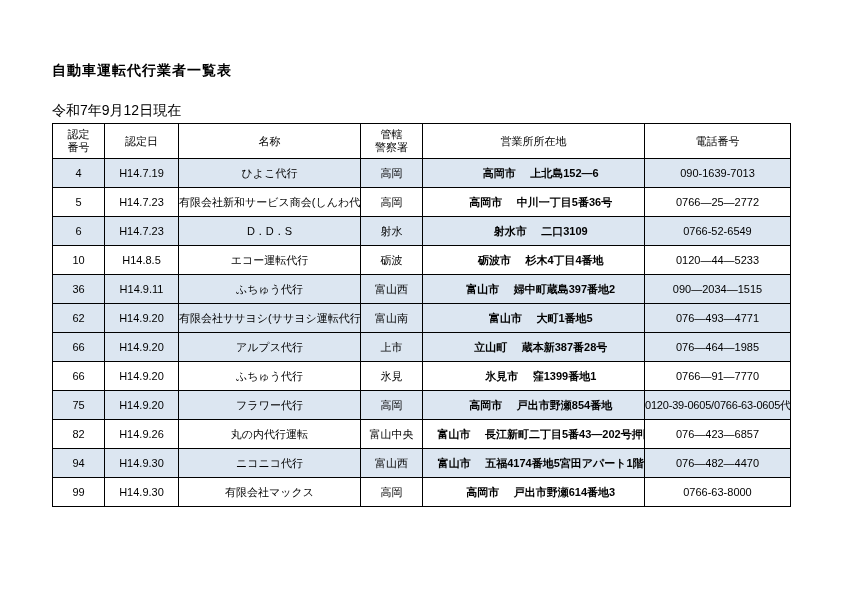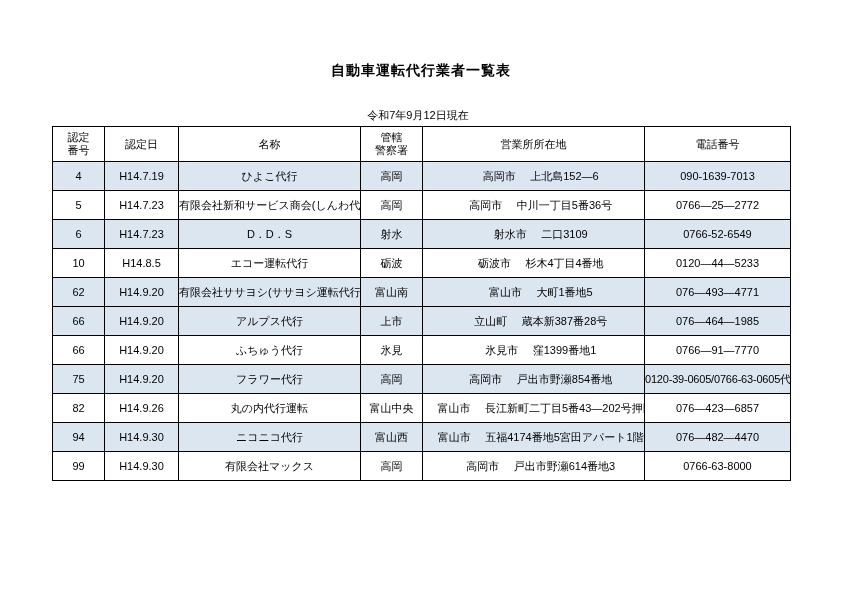--- a/index.html
+++ b/index.html
@@ -15,31 +15,31 @@
     overflow: hidden;
   }
   .page {
     position: relative;
     width: 842px;
     height: 596px;
     box-sizing: border-box;
     padding: 0 52px;
   }
   .doc-title {
-    text-align: center;
+    text-align: left;
     font-size: 14px;
     font-weight: bold;
     letter-spacing: 1px;
     margin-top: 62px;
     margin-bottom: 16px;
   }
   .asof {
-    text-align: center;
-    font-size: 11px;
-    margin-top: 28px;
+    text-align: left;
+    font-size: 14px;
+    margin-top: 22px;
     margin-bottom: 3px;
     padding-right: 6px;
   }
   table.list {
     border-collapse: collapse;
     width: 738px;
     table-layout: fixed;
     margin: 0;
   }
   table.list th,
@@ -67,20 +67,21 @@
   col.c-police{ width: 62px; }
   col.c-addr  { width: 222px; }
   col.c-tel   { width: 146px; }
 
   tr.shade td {
     background: #dce6f1;
   }
   td.addr {
     text-align: left;
     padding-left: 6px;
+    font-weight: bold;
   }
   td.addr .city {
     display: inline-block;
     width: 62px;
   }
   td.name-small {
     font-size: 9px;
   }
   td.tel-small {
     font-size: 7px;
@@ -151,20 +152,28 @@
         </tr>
         <tr>
           <td>10</td>
           <td>H14.8.5</td>
           <td>エコー運転代行</td>
           <td>砺波</td>
           <td class="addr"><span class="city">砺波市</span><span>杉木4丁目4番地</span></td>
           <td>0120—44—5233</td>
         </tr>
         <tr class="shade">
+          <td>36</td>
+          <td>H14.9.11</td>
+          <td>ふちゅう代行</td>
+          <td>富山西</td>
+          <td class="addr"><span class="city">富山市</span><span>婦中町蔵島397番地2</span></td>
+          <td>090—2034—1515</td>
+        </tr>
+        <tr class="shade">
           <td>62</td>
           <td>H14.9.20</td>
           <td class="name-small">有限会社ササヨシ(ササヨシ運転代行)</td>
           <td>富山南</td>
           <td class="addr"><span class="city">富山市</span><span>大町1番地5</span></td>
           <td>076—493—4771</td>
         </tr>
         <tr class="shade">
           <td>66</td>
           <td>H14.9.20</td>

